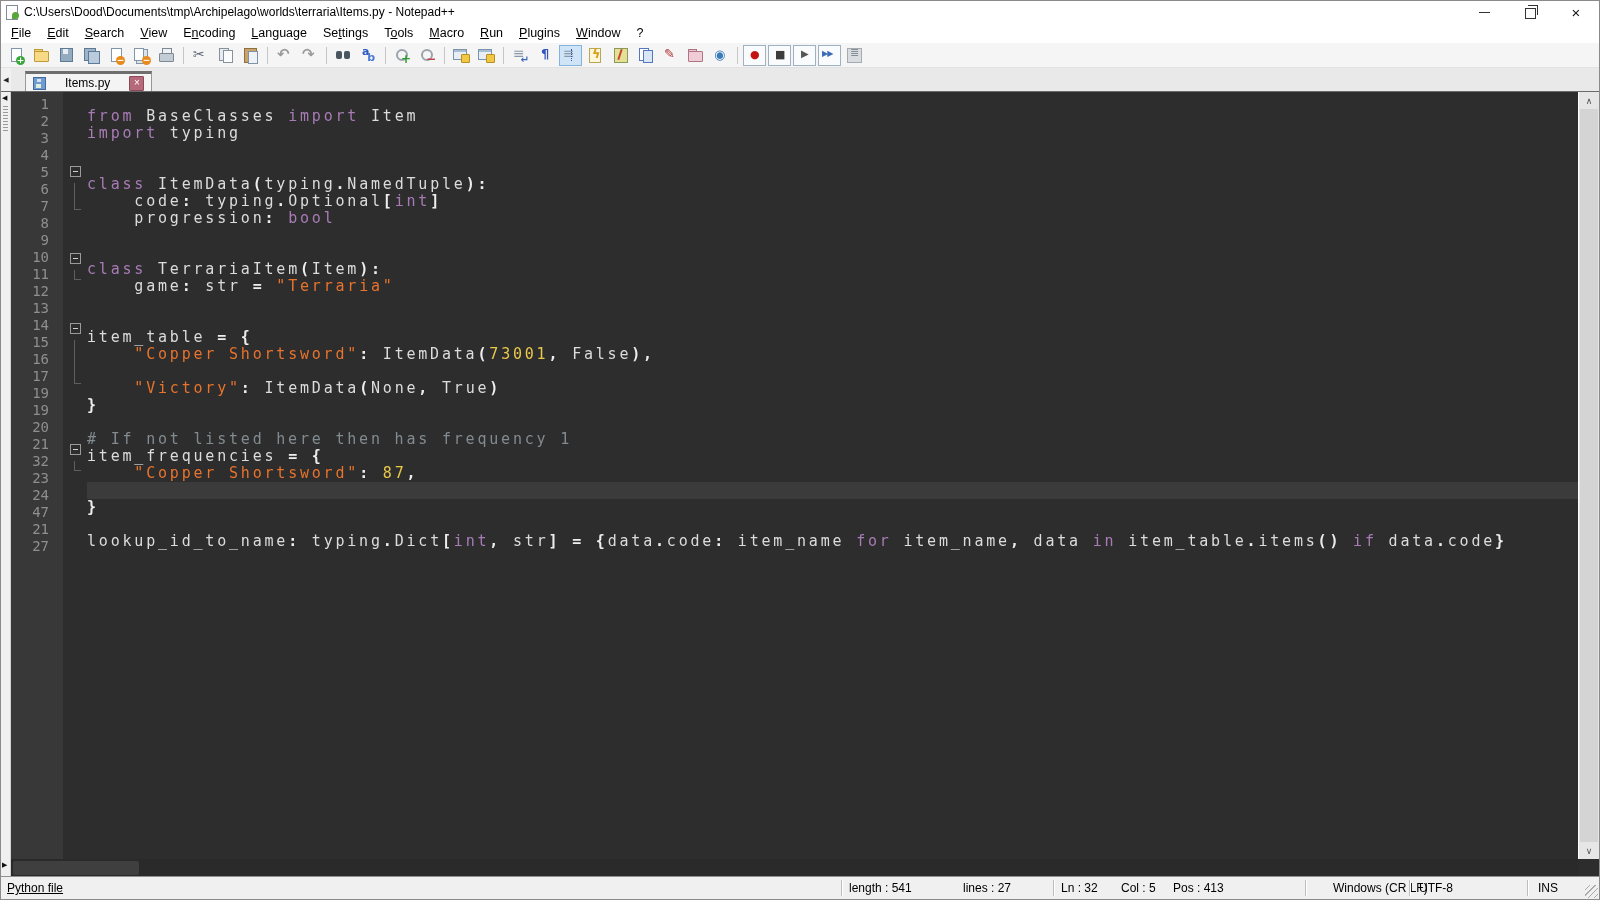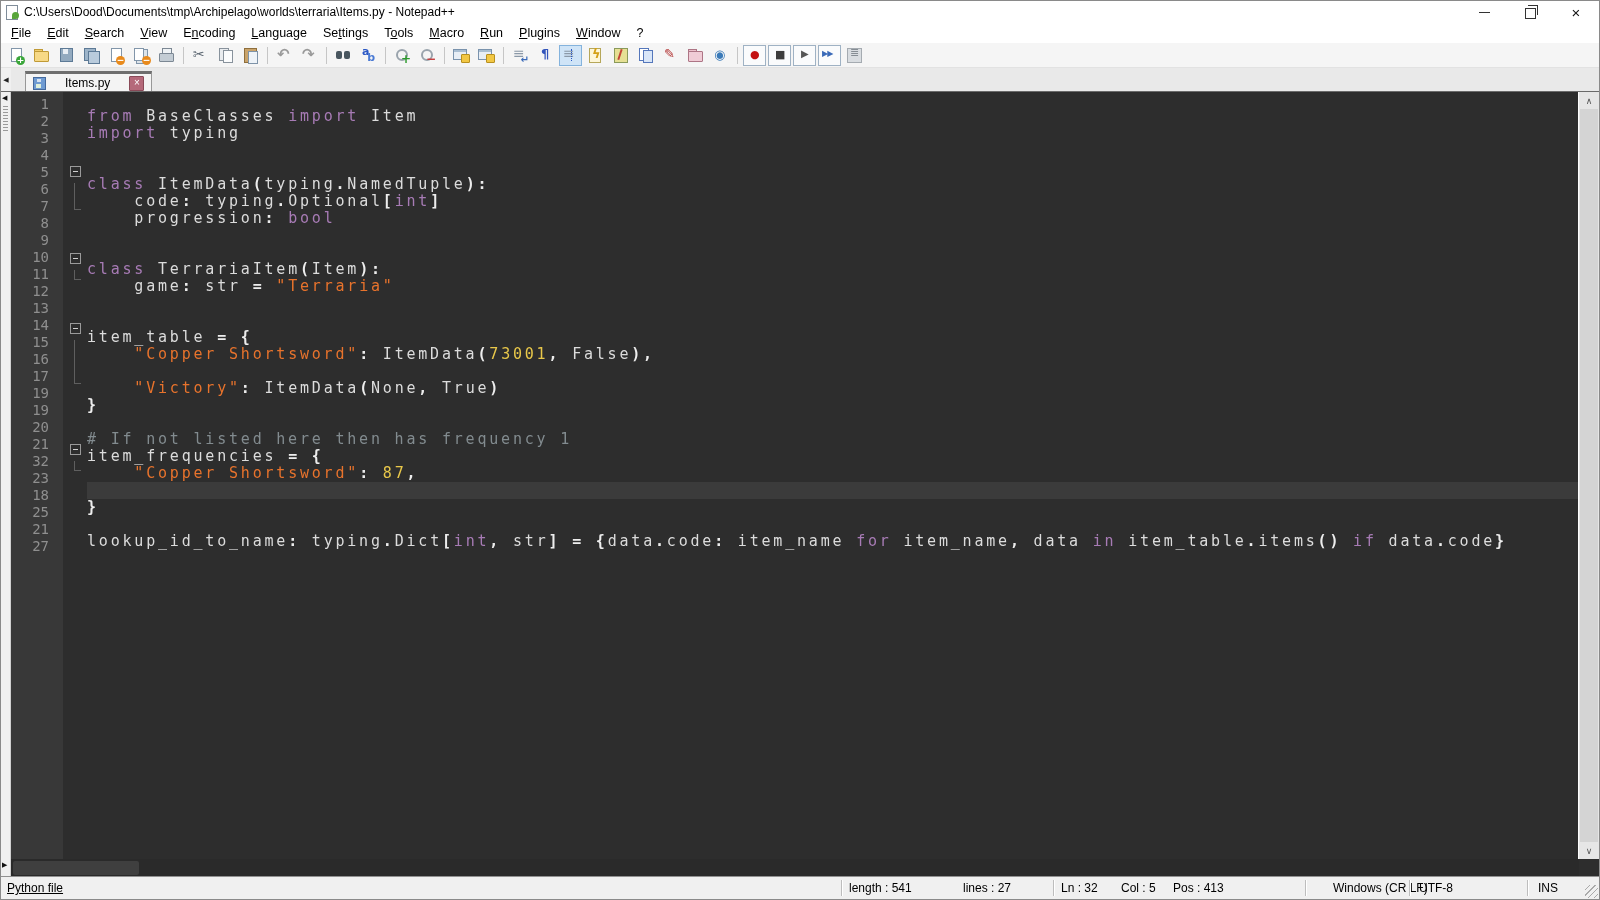--- a/index.html
+++ b/index.html
@@ -312,22 +312,22 @@
         <div class="lnum">14</div>
         <div class="lnum">15</div>
         <div class="lnum">16</div>
         <div class="lnum">17</div>
         <div class="lnum">19</div>
         <div class="lnum">19</div>
         <div class="lnum">20</div>
         <div class="lnum">21</div>
         <div class="lnum">32</div>
         <div class="lnum">23</div>
-        <div class="lnum">18</div>
-        <div class="lnum">25</div>
+        <div class="lnum">24</div>
+        <div class="lnum">47</div>
         <div class="lnum">21</div>
         <div class="lnum">27</div>
       </div>
     <div class="foldmargin" id="foldmargin">
         <div class="fcell"></div>
         <div class="fcell"></div>
         <div class="fcell"></div>
         <div class="fcell"></div>
         <div class="fcell">
           <span class="fm-box"></span>

